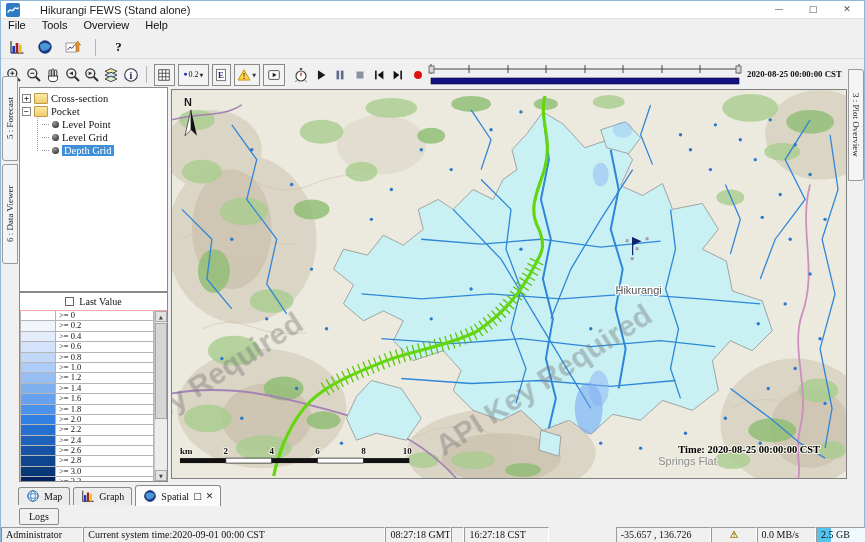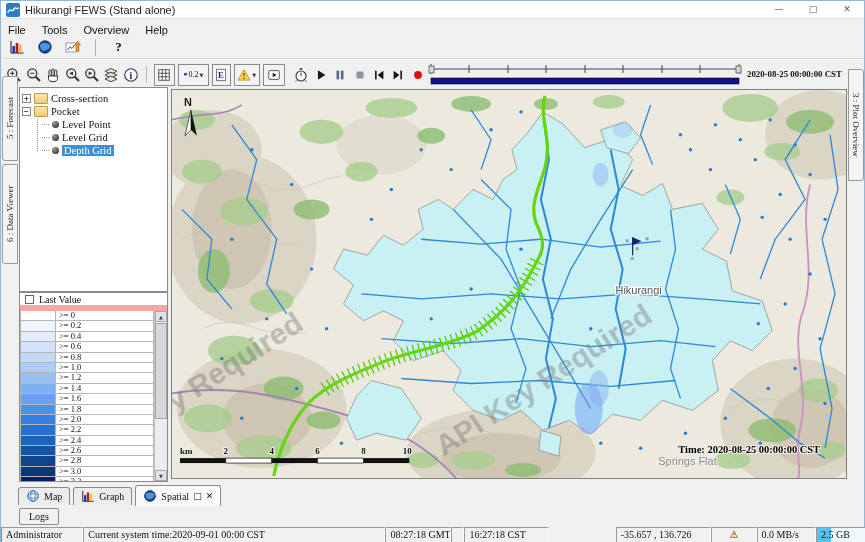--- a/index.html
+++ b/index.html
@@ -1,25 +1,25 @@
 <!DOCTYPE html>
 <html><head>
 <meta charset="utf-8">
 <style>
   * { margin:0; padding:0; box-sizing:border-box; }
   html,body { width:865px; height:542px; overflow:hidden; }
   body { font-family:"Liberation Serif", serif; font-size:11px; color:#111; background:#f0f0f0; position:relative; }
   #app { position:absolute; inset:0; background:#f0f0f0; border:1px solid #8fb8d8; }
 
   
-  .titlebar { position:absolute; left:0; top:0; width:100%; height:18px; background:#fff; display:flex; align-items:center; gap:5px; padding-left:5px; border-bottom:1px solid #e4e4e4; }
+  .titlebar { position:absolute; left:0; top:0; width:100%; height:18px; background:#fff; display:flex; align-items:center; gap:20px; padding-left:5px; border-bottom:1px solid #e4e4e4; }
   .titlebar .title { font-family:"Liberation Sans", sans-serif; font-size:11px; color:#222; }
   .wctl-group { margin-left:auto; display:flex; }
   .wctl { width:34px; text-align:center; color:#555; font-family:"DejaVu Sans", sans-serif; font-size:9px; line-height:17px; cursor:default; }
-  .menubar { position:absolute; left:0; top:18px; width:100%; height:17px; display:flex; gap:16px; align-items:flex-end; padding-left:7px; font-family:"Liberation Sans", sans-serif; font-size:11px; }
+  .menubar { position:absolute; left:0; top:18px; width:100%; height:17px; display:flex; gap:16px; align-items:flex-start; padding-left:7px; font-family:"Liberation Sans", sans-serif; font-size:11px; }
   .toolbar1 { position:absolute; left:0; top:35px; width:100%; height:22px; display:flex; align-items:center; gap:7px; padding-left:5px; }
   .toolbar2 { position:absolute; left:0; top:57px; width:100%; height:31px; border-top:1px solid #dadada; }
   .t2row { position:absolute; left:4px; top:3px; height:25px; display:flex; align-items:center; gap:1px; width:422px; overflow:hidden; }
   .pic { width:21px; height:24px; display:flex; align-items:center; justify-content:center; }
   .mic { width:20px; height:24px; display:flex; align-items:center; justify-content:center; }
   .tbtn { height:22px; border:1px solid #8a8a8a; background:#f3f3f3; display:flex; align-items:center; justify-content:center; gap:1px; margin:0 1px; }
   .vsep { width:1px; height:17px; background:#b5b5b5; margin:0 5px; }
   .ic16 { width:16px; height:16px; display:block; }
   .ic14 { width:14px; height:14px; display:block; }
   .helpq { font-weight:bold; font-size:13px; }
@@ -42,21 +42,21 @@
   .folder { width:14px; height:11px; background:linear-gradient(#fce9a8,#f0cd6e); border:1px solid #bf9a40; border-radius:1px; flex:0 0 14px; }
   .bullet { width:7px; height:7px; border-radius:50%; background:radial-gradient(circle at 35% 30%, #9a9a9a, #1c1c1c); flex:0 0 7px; }
   .tchildren { position:relative; margin-left:12px; }
   .tvline { position:absolute; left:3px; top:-2px; bottom:6px; border-left:1px dotted #999; }
   .tchildren .trow { padding-left:8px; }
   .hstub { width:7px; border-top:1px dotted #999; flex:0 0 7px; }
   .tsel { background:#3f8fd6; color:#fff; padding:0 2px; }
 
   
   .legend { position:absolute; left:18px; top:291px; width:149px; height:190px; background:#fff; border:1px solid #8a8a8a; }
-  .legend-header { height:18px; display:flex; align-items:center; gap:5px; padding:0 5px; font-size:10px; border-bottom:6px solid #fca5a5; }
+  .legend-header { height:18px; display:flex; align-items:center; gap:5px; padding:0 5px; font-size:10px; border-bottom:1px solid #fca5a5;justify-content:center; }
   .lcheck { width:9px; height:9px; border:1px solid #666; background:#fff; flex:0 0 9px; }
   .legend-body { position:relative; height:170px; overflow:hidden; }
   .lrows { margin-right:13px; }
   .lrow { display:flex; height:10.4px; }
   .lswatch { width:36px; border:1px solid #b5b5b5; border-top:none; flex:0 0 36px; }
   .llabel { flex:1; background:#fff; border:1px solid #b5b5b5; border-top:none; border-left:none; font-size:8.5px; line-height:9px; padding-left:3px; white-space:nowrap; }
   .lscroll { position:absolute; right:0; top:0; bottom:0; width:13px; background:#ececec; border-left:1px solid #c5c5c5; }
   .lsbtn { height:11px; font-size:5px; text-align:center; line-height:11px; background:#e2e2e2; border:1px solid #aaa; color:#444; font-family:"DejaVu Sans", sans-serif; }
   .lsbtn.dn { position:absolute; bottom:0; left:0; right:0; }
   .lsbtn.up { position:absolute; top:0; left:0; right:0; }

